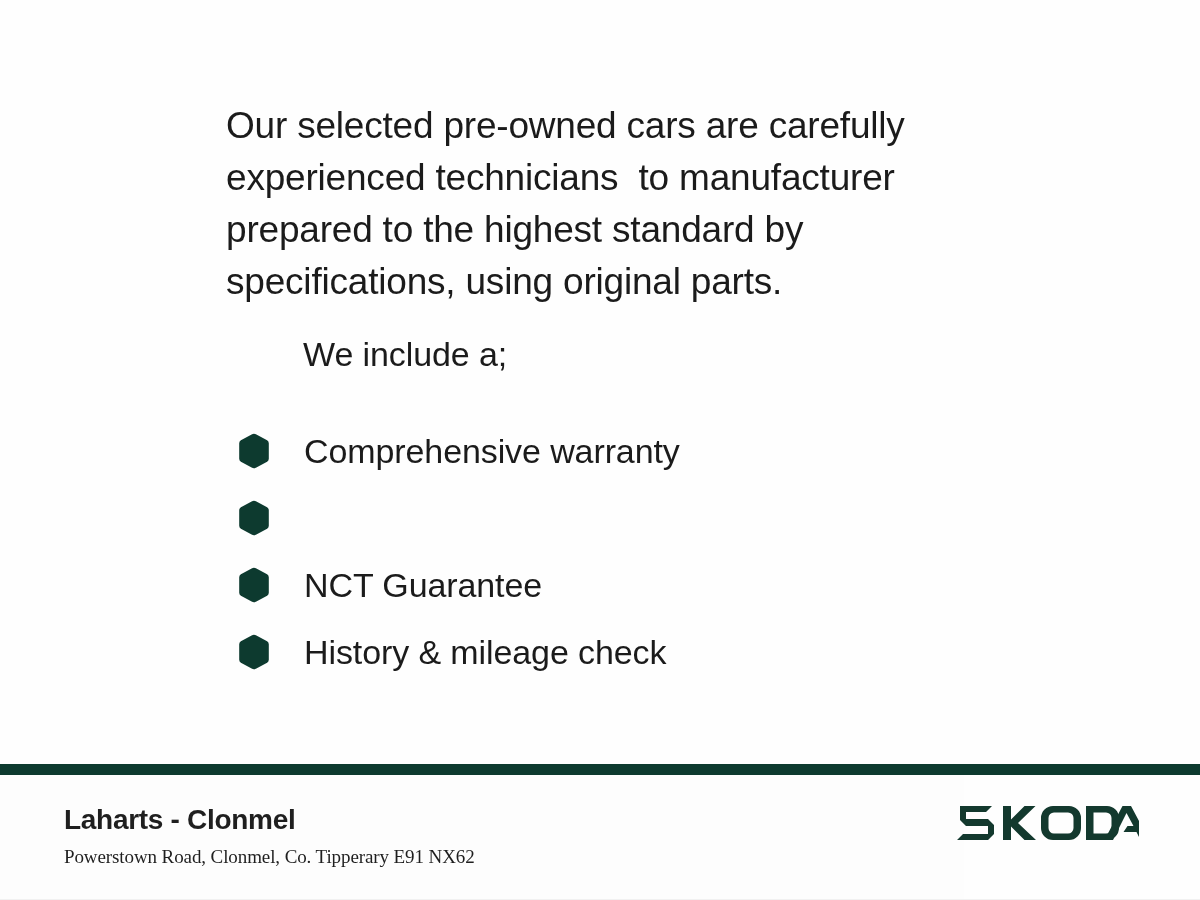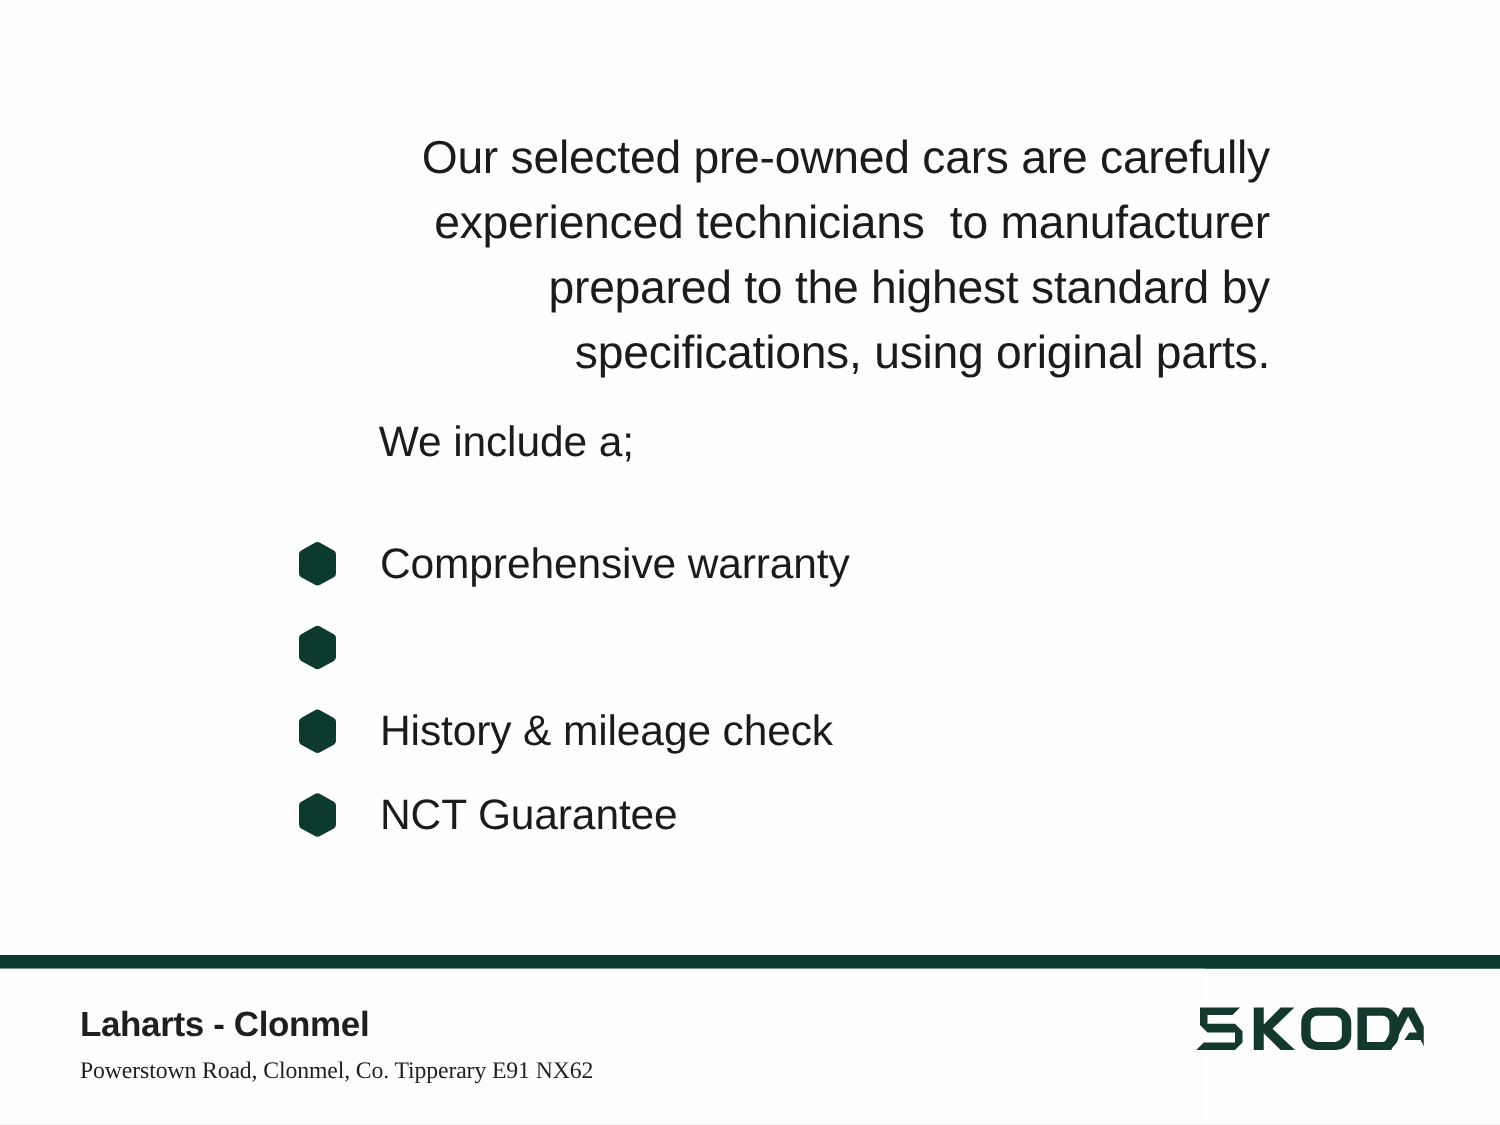--- a/index.html
+++ b/index.html
@@ -25,21 +25,20 @@
   .intro {
     position: absolute;
     left: 226px;
     top: 100px;
     width: 790px;
     font-size: 37px;
     line-height: 52px;
     color: #1b1b1b;
     font-weight: 400;
     letter-spacing: -0.2px;
-    text-align: right;
   }
   .intro-line { display: block; white-space: pre; }
 
   
   .include-lead {
     position: absolute;
     left: 303px;
     top: 332px;
     font-size: 34px;
     line-height: 44px;
@@ -170,30 +169,30 @@
         </svg>
       </span>
     </li>
 
     <li class="bullet-item">
       <span class="hex">
         <svg viewBox="0 0 36 36" xmlns="http://www.w3.org/2000/svg" aria-hidden="true">
           <path d="M10.2 3.2 H25.8 A3.4 3.4 0 0 1 28.7 4.9 L34.6 15.6 A4.6 4.6 0 0 1 34.6 20.4 L28.7 31.1 A3.4 3.4 0 0 1 25.8 32.8 H10.2 A3.4 3.4 0 0 1 7.3 31.1 L1.4 20.4 A4.6 4.6 0 0 1 1.4 15.6 L7.3 4.9 A3.4 3.4 0 0 1 10.2 3.2 Z" transform="rotate(90 18 18)" fill="#0d3a2f"></path>
         </svg>
       </span>
+      <span class="bullet-label">NCT Guarantee</span>
+    </li>
+
+    <li class="bullet-item">
+      <span class="hex">
+        <svg viewBox="0 0 36 36" xmlns="http://www.w3.org/2000/svg" aria-hidden="true">
+          <path d="M10.2 3.2 H25.8 A3.4 3.4 0 0 1 28.7 4.9 L34.6 15.6 A4.6 4.6 0 0 1 34.6 20.4 L28.7 31.1 A3.4 3.4 0 0 1 25.8 32.8 H10.2 A3.4 3.4 0 0 1 7.3 31.1 L1.4 20.4 A4.6 4.6 0 0 1 1.4 15.6 L7.3 4.9 A3.4 3.4 0 0 1 10.2 3.2 Z" transform="rotate(90 18 18)" fill="#0d3a2f"></path>
+        </svg>
+      </span>
       <span class="bullet-label">History &amp; mileage check</span>
-    </li>
-
-    <li class="bullet-item">
-      <span class="hex">
-        <svg viewBox="0 0 36 36" xmlns="http://www.w3.org/2000/svg" aria-hidden="true">
-          <path d="M10.2 3.2 H25.8 A3.4 3.4 0 0 1 28.7 4.9 L34.6 15.6 A4.6 4.6 0 0 1 34.6 20.4 L28.7 31.1 A3.4 3.4 0 0 1 25.8 32.8 H10.2 A3.4 3.4 0 0 1 7.3 31.1 L1.4 20.4 A4.6 4.6 0 0 1 1.4 15.6 L7.3 4.9 A3.4 3.4 0 0 1 10.2 3.2 Z" transform="rotate(90 18 18)" fill="#0d3a2f"></path>
-        </svg>
-      </span>
-      <span class="bullet-label">NCT Guarantee</span>
     </li>
 
   </ul>
 
   <div class="divider"></div>
 
   <div class="footer">
     <div class="dealer-name">Laharts - Clonmel</div>
     <div class="dealer-address">Powerstown Road, Clonmel, Co. Tipperary E91 NX62</div>
 

